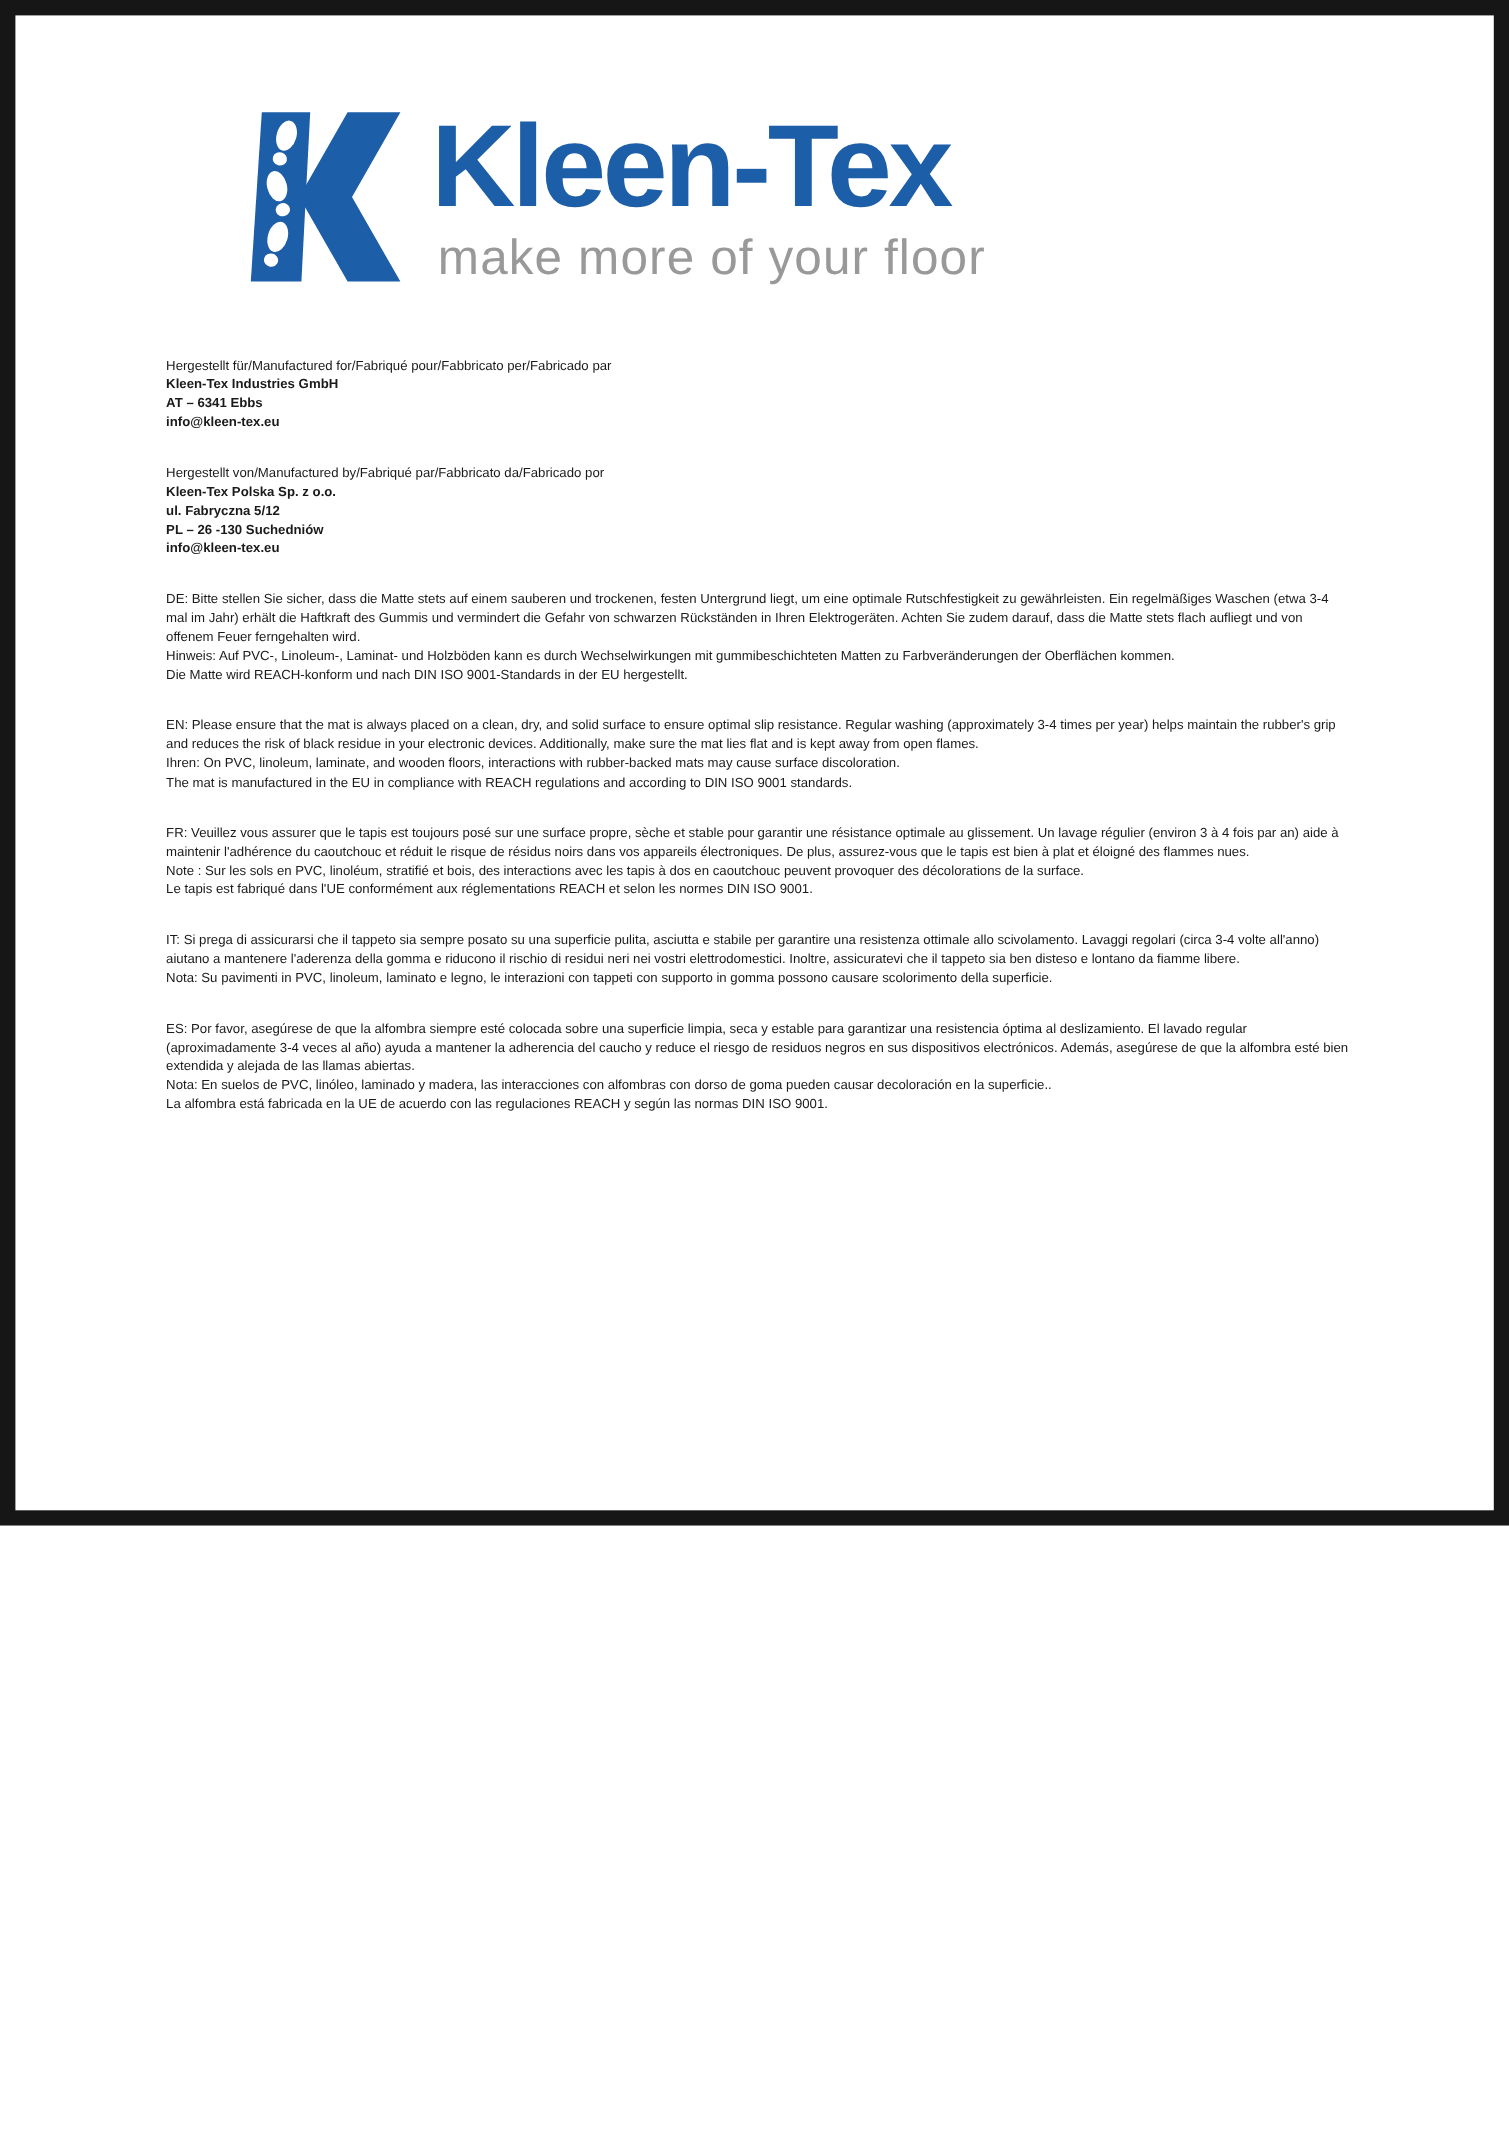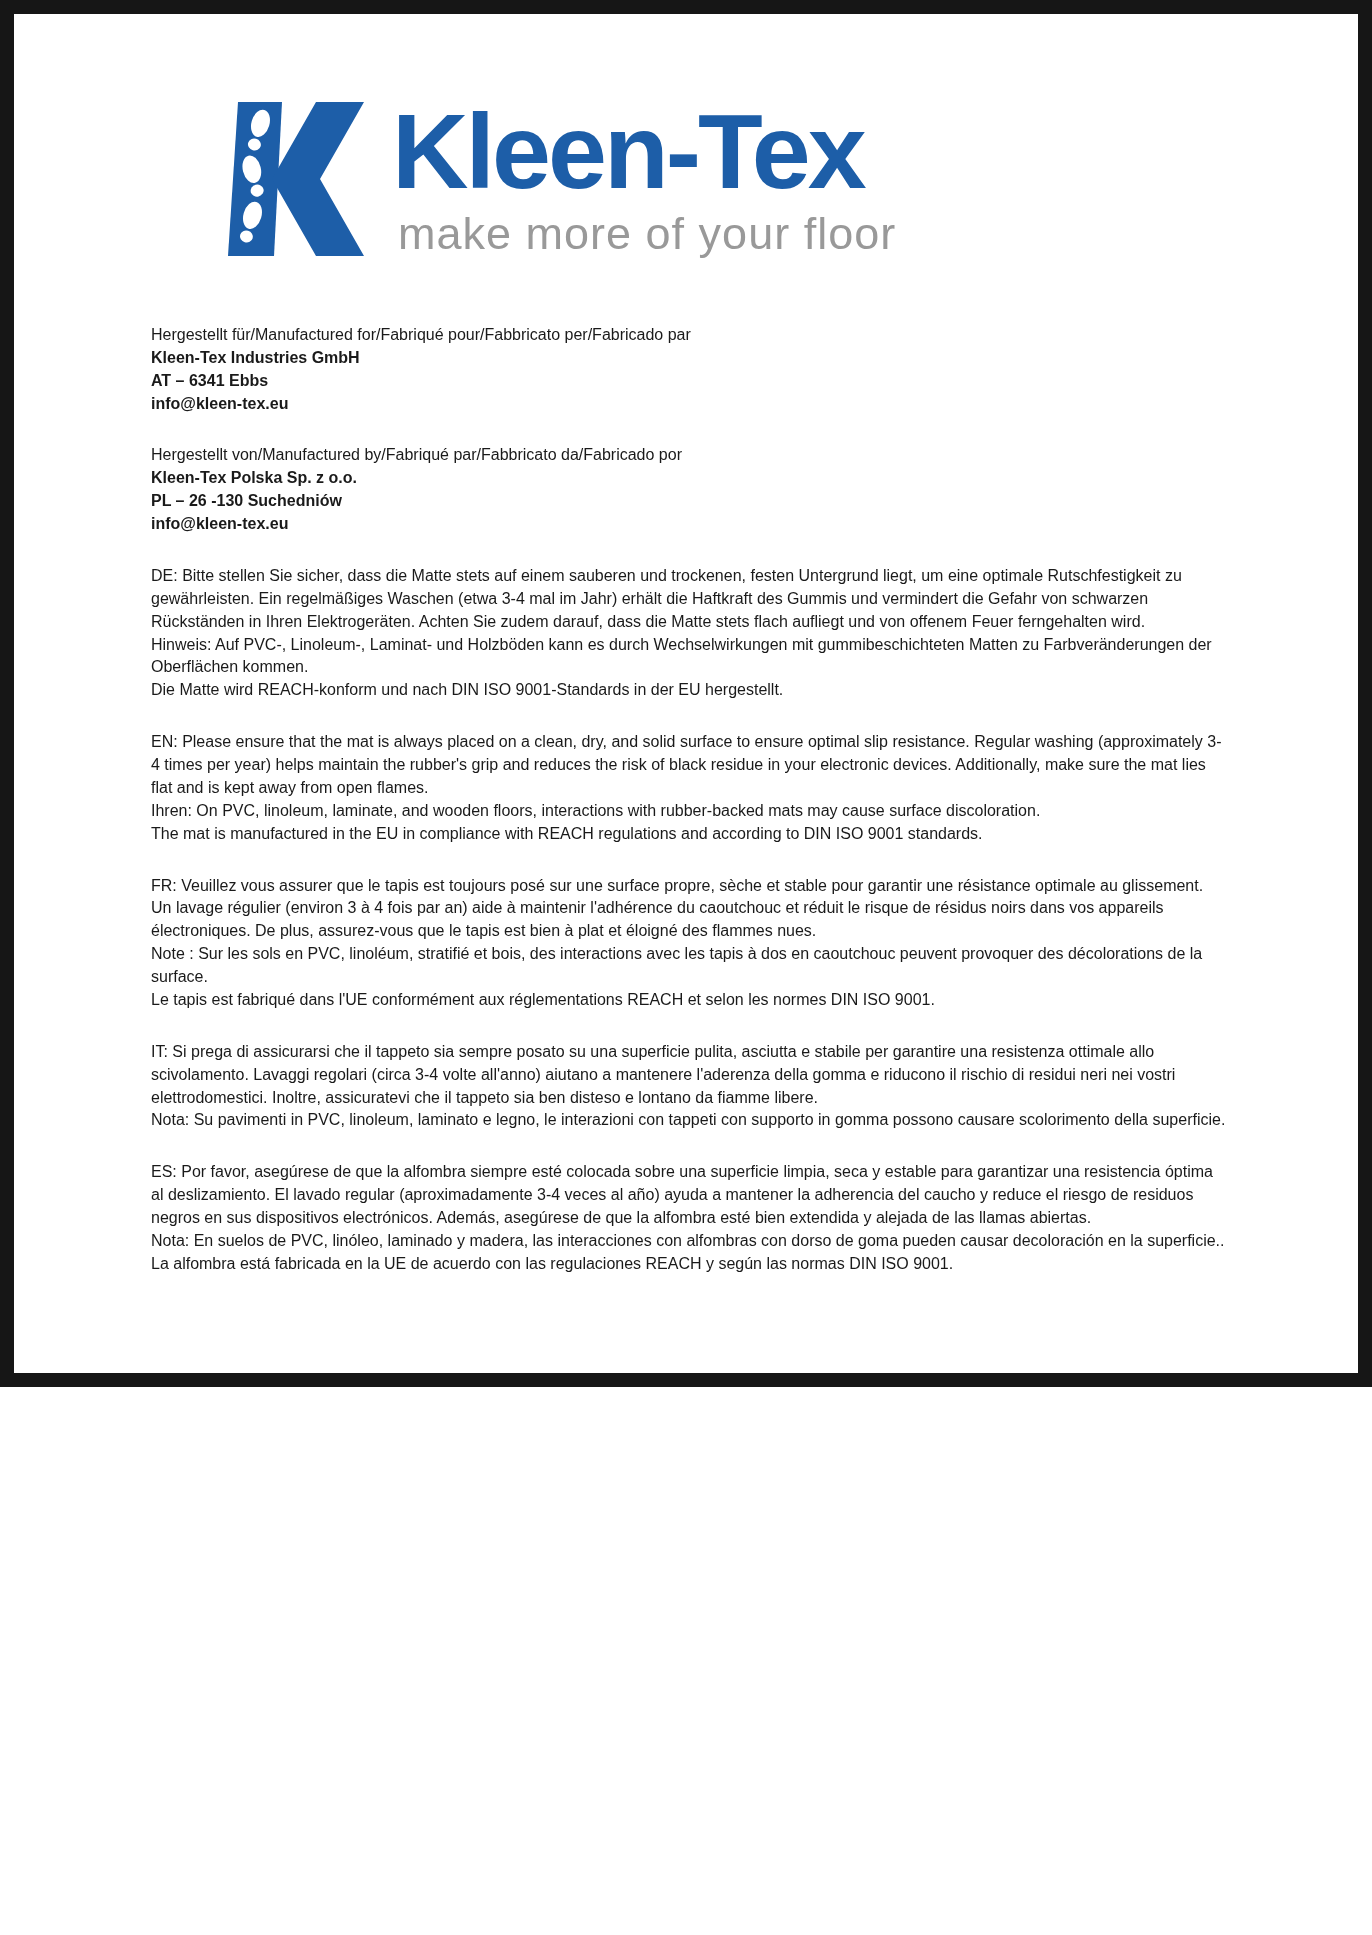--- a/index.html
+++ b/index.html
@@ -37,21 +37,21 @@
   .tagline {
     font-size: 45px;
     color: #999999;
     letter-spacing: 1px;
     margin-top: 4px;
     margin-left: 6px;
   }
   
   .content {
     padding: 64px 130px 0 137px;
-    font-size: 16px;
+    font-size: 12px;
     line-height: 1.43;
   }
   .block { margin-bottom: 29px; }
   .bold { font-weight: bold; }
   .para { margin: 0; }
   .lang-label { font-weight: normal; margin-top: 43px; }
 </style>
 </head>
 <body>
 
@@ -89,20 +89,21 @@
     <div class="block">
       <p class="para">Hergestellt für/Manufactured for/Fabriqué pour/Fabbricato per/Fabricado par</p>
       <p class="para bold">Kleen-Tex Industries GmbH</p>
       <p class="para bold">AT – 6341 Ebbs</p>
       <p class="para bold">info@kleen-tex.eu</p>
     </div>
 
     <div class="block">
       <p class="para">Hergestellt von/Manufactured by/Fabriqué par/Fabbricato da/Fabricado por</p>
       <p class="para bold">Kleen-Tex Polska Sp. z o.o.</p>
+      <p class="para bold">ul. Fabryczna 5/12</p>
       <p class="para bold">PL – 26 -130 Suchedniów</p>
       <p class="para bold">info@kleen-tex.eu</p>
     </div>
 
     <div class="block">
       <p class="para"><strong class="lang-label">DE:</strong> <span>Bitte stellen Sie sicher, dass die Matte stets auf einem sauberen und trockenen, festen Untergrund liegt, um eine optimale Rutschfestigkeit zu gewährleisten. Ein regelmäßiges Waschen (etwa 3-4 mal im Jahr) erhält die Haftkraft des Gummis und vermindert die Gefahr von schwarzen Rückständen in Ihren Elektrogeräten. Achten Sie zudem darauf, dass die Matte stets flach aufliegt und von offenem Feuer ferngehalten wird.</span></p>
       <p class="para">Hinweis: Auf PVC-, Linoleum-, Laminat- und Holzböden kann es durch Wechselwirkungen mit gummibeschichteten Matten zu Farbveränderungen der Oberflächen kommen.</p>
       <p class="para">Die Matte wird REACH-konform und nach DIN ISO 9001-Standards in der EU hergestellt.</p>
     </div>
 

